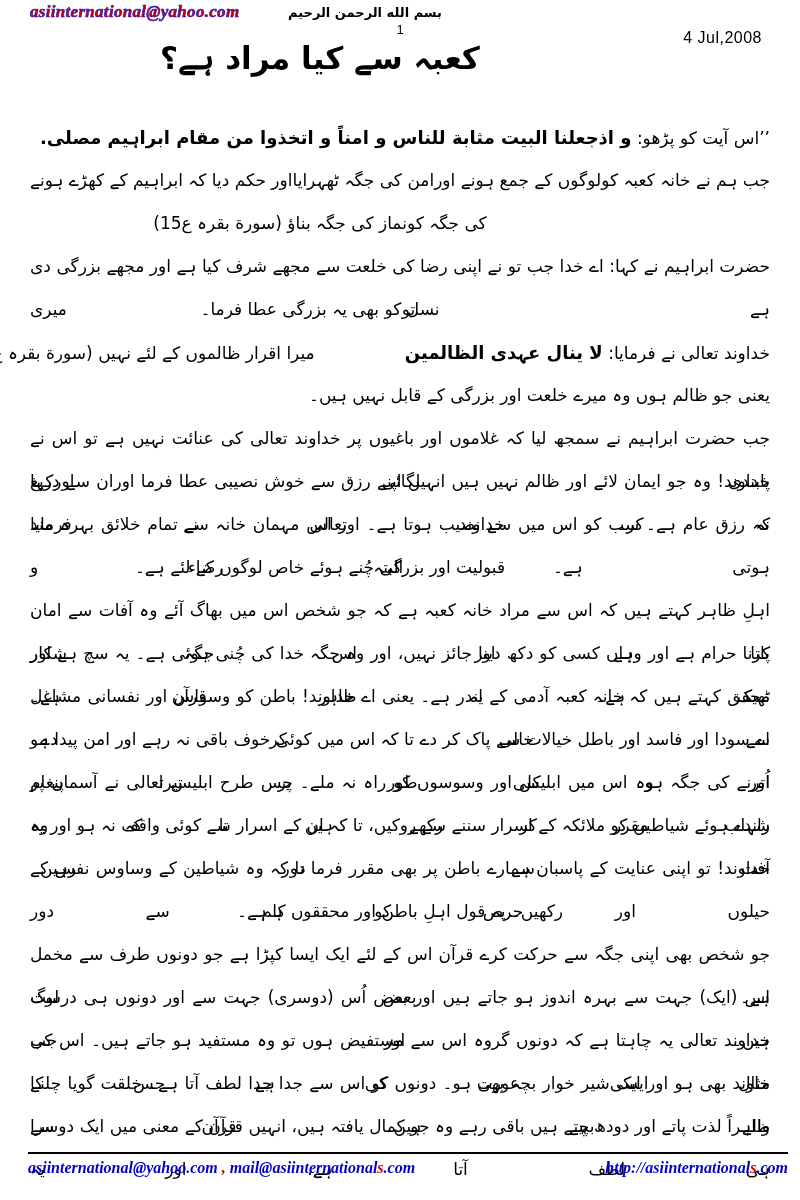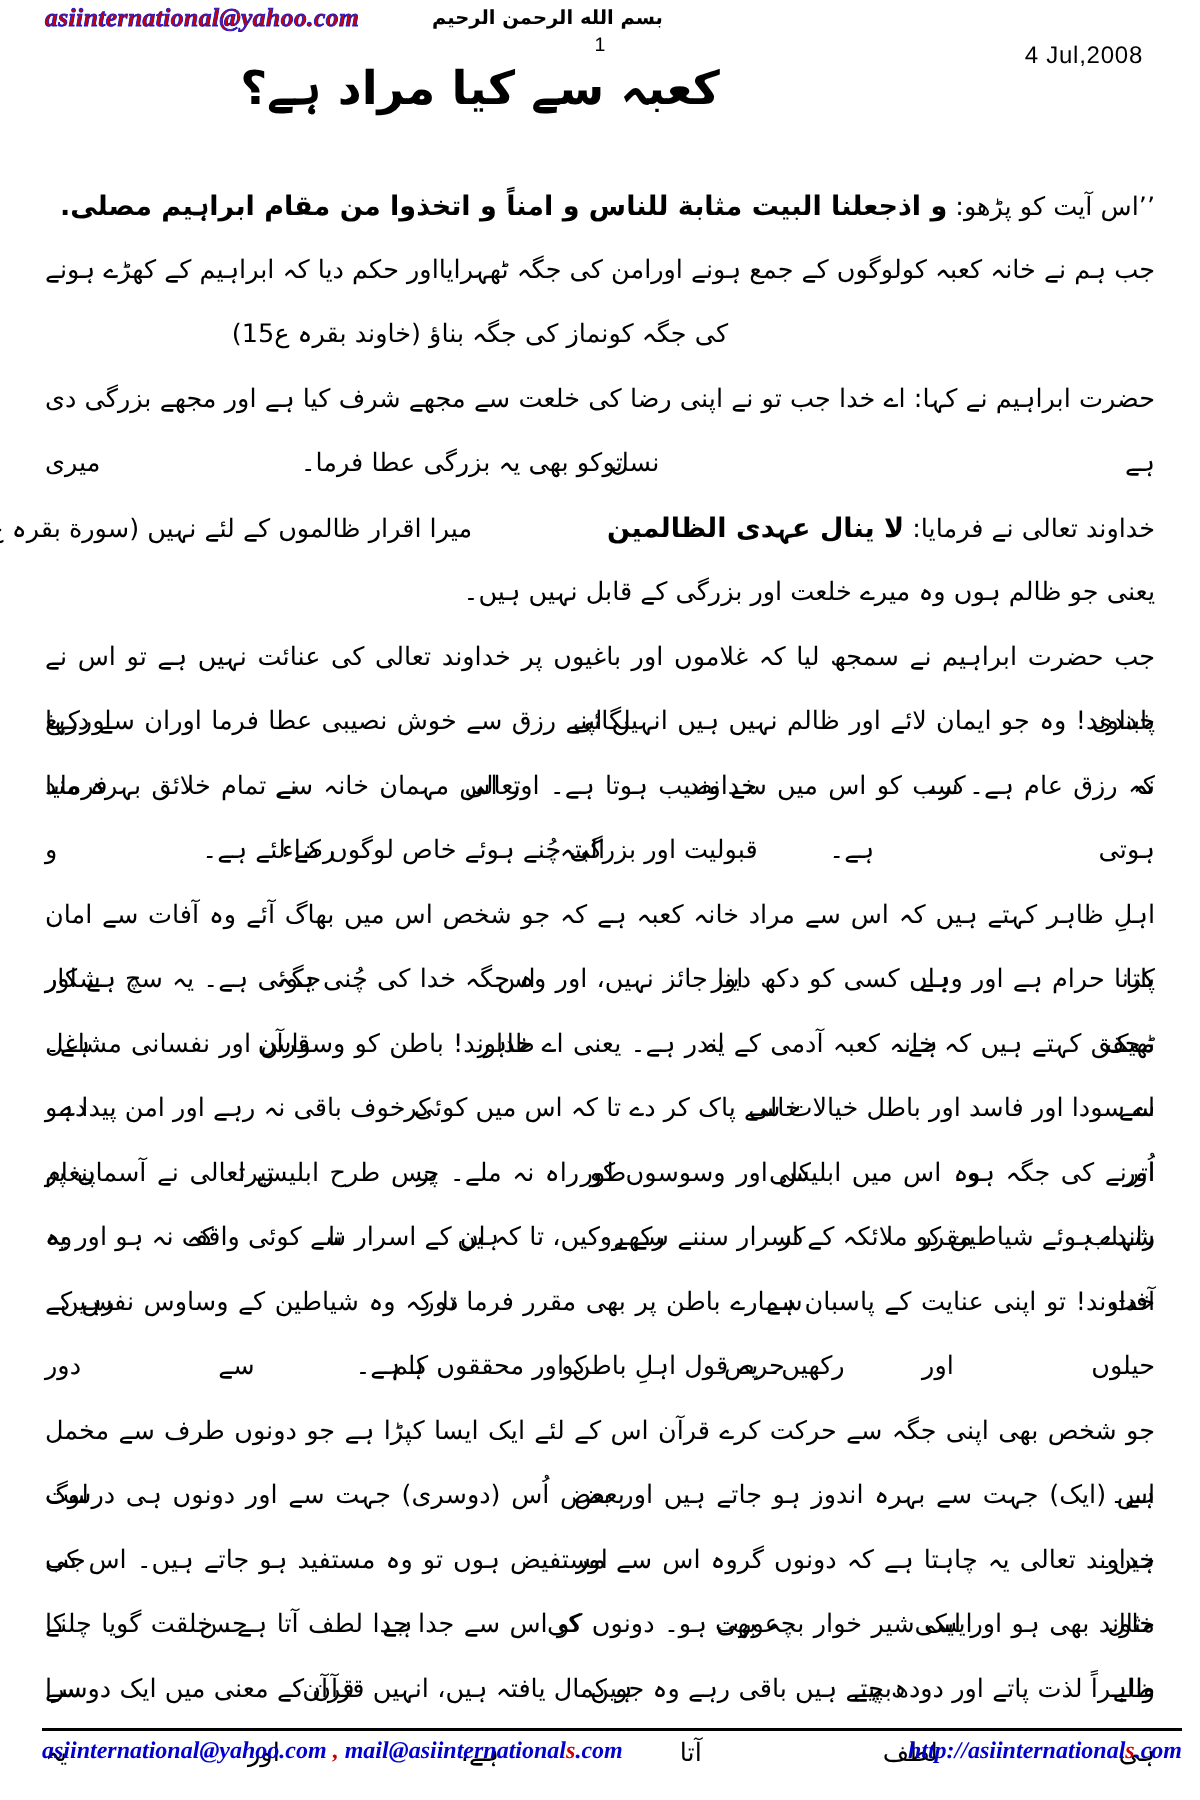--- a/index.html
+++ b/index.html
@@ -90,21 +90,21 @@
 
   <div class="page-number">1</div>
 
   <div class="date">4 Jul,2008</div>
 
   <h1 class="title" dir="rtl">کعبہ سے کیا مراد ہے؟</h1>
 
   <div class="body-text" dir="rtl">
       <div class="line right"><span>’’اس آیت کو پڑھو:  </span><span class="arabic-bold">و اذجعلنا البیت مثابة للناس و امناً و اتخذوا من مقام ابراہیم مصلی.</span></div>
       <div class="line justify"><span>جب ہم نے خانہ کعبہ کولوگوں کے جمع ہونے اورامن کی جگہ ٹھہرایااور حکم دیا کہ ابراہیم کے کھڑے ہونے</span></div>
-      <div class="line center"><span>کی جگہ کونماز کی جگہ بناؤ (خاوند بقرہ ع15)</span></div>
+      <div class="line center"><span>کی جگہ کونماز کی جگہ بناؤ (سورة بقرہ ع15)</span></div>
       <div class="line justify"><span>حضرت ابراہیم نے کہا: اے خدا جب تو نے اپنی رضا کی خلعت سے مجھے شرف کیا ہے اور مجھے بزرگی دی ہے تو میری</span></div>
       <div class="line center"><span>نسل کو بھی یہ بزرگی عطا فرما۔</span></div>
       <div class="line right"><span>خداوند تعالی نے فرمایا: </span><span class="arabic-bold">لا ینال عہدی الظالمین</span><span class="gap"></span><span>میرا اقرار ظالموں کے لئے نہیں (سورة بقرہ ع15)</span></div>
       <div class="line right"><span>یعنی جو ظالم ہوں وہ میرے خلعت اور بزرگی کے قابل نہیں ہیں۔</span></div>
       <div class="line justify"><span>جب حضرت ابراہیم نے سمجھ لیا کہ غلاموں اور باغیوں پر خداوند تعالی کی عنائت نہیں ہے تو اس نے پابندی لگائی اورکہا</span></div>
       <div class="line justify"><span>خداوند! وہ جو ایمان لائے اور ظالم نہیں ہیں انہیں اپنے رزق سے خوش نصیبی عطا فرما اوران سے دریغ نہ کر۔ خداوند تعالی نے فرمایا</span></div>
       <div class="line justify"><span>کہ رزق عام ہے۔ سب کو اس میں سے نصیب ہوتا ہے۔ اور اس مہمان خانہ سے تمام خلائق بہرہ مند ہوتی ہے۔ البتہ رضاء و</span></div>
       <div class="line center"><span>قبولیت اور بزرگی چُنے ہوئے خاص لوگوں کے لئے ہے۔</span></div>
       <div class="line justify"><span>اہلِ ظاہر کہتے ہیں کہ اس سے مراد خانہ کعبہ ہے کہ جو شخص اس میں بھاگ آئے وہ آفات سے امان پاتا ہے اور اس جگہ شکار</span></div>
       <div class="line justify"><span>کرنا حرام ہے اور وہاں کسی کو دکھ دینا جائز نہیں، اور وہ جگہ خدا کی چُنی ہوئی ہے۔ یہ سچ ہے اور ٹھیک ہے۔ یہ ظاہر قرآن ہے۔</span></div>

